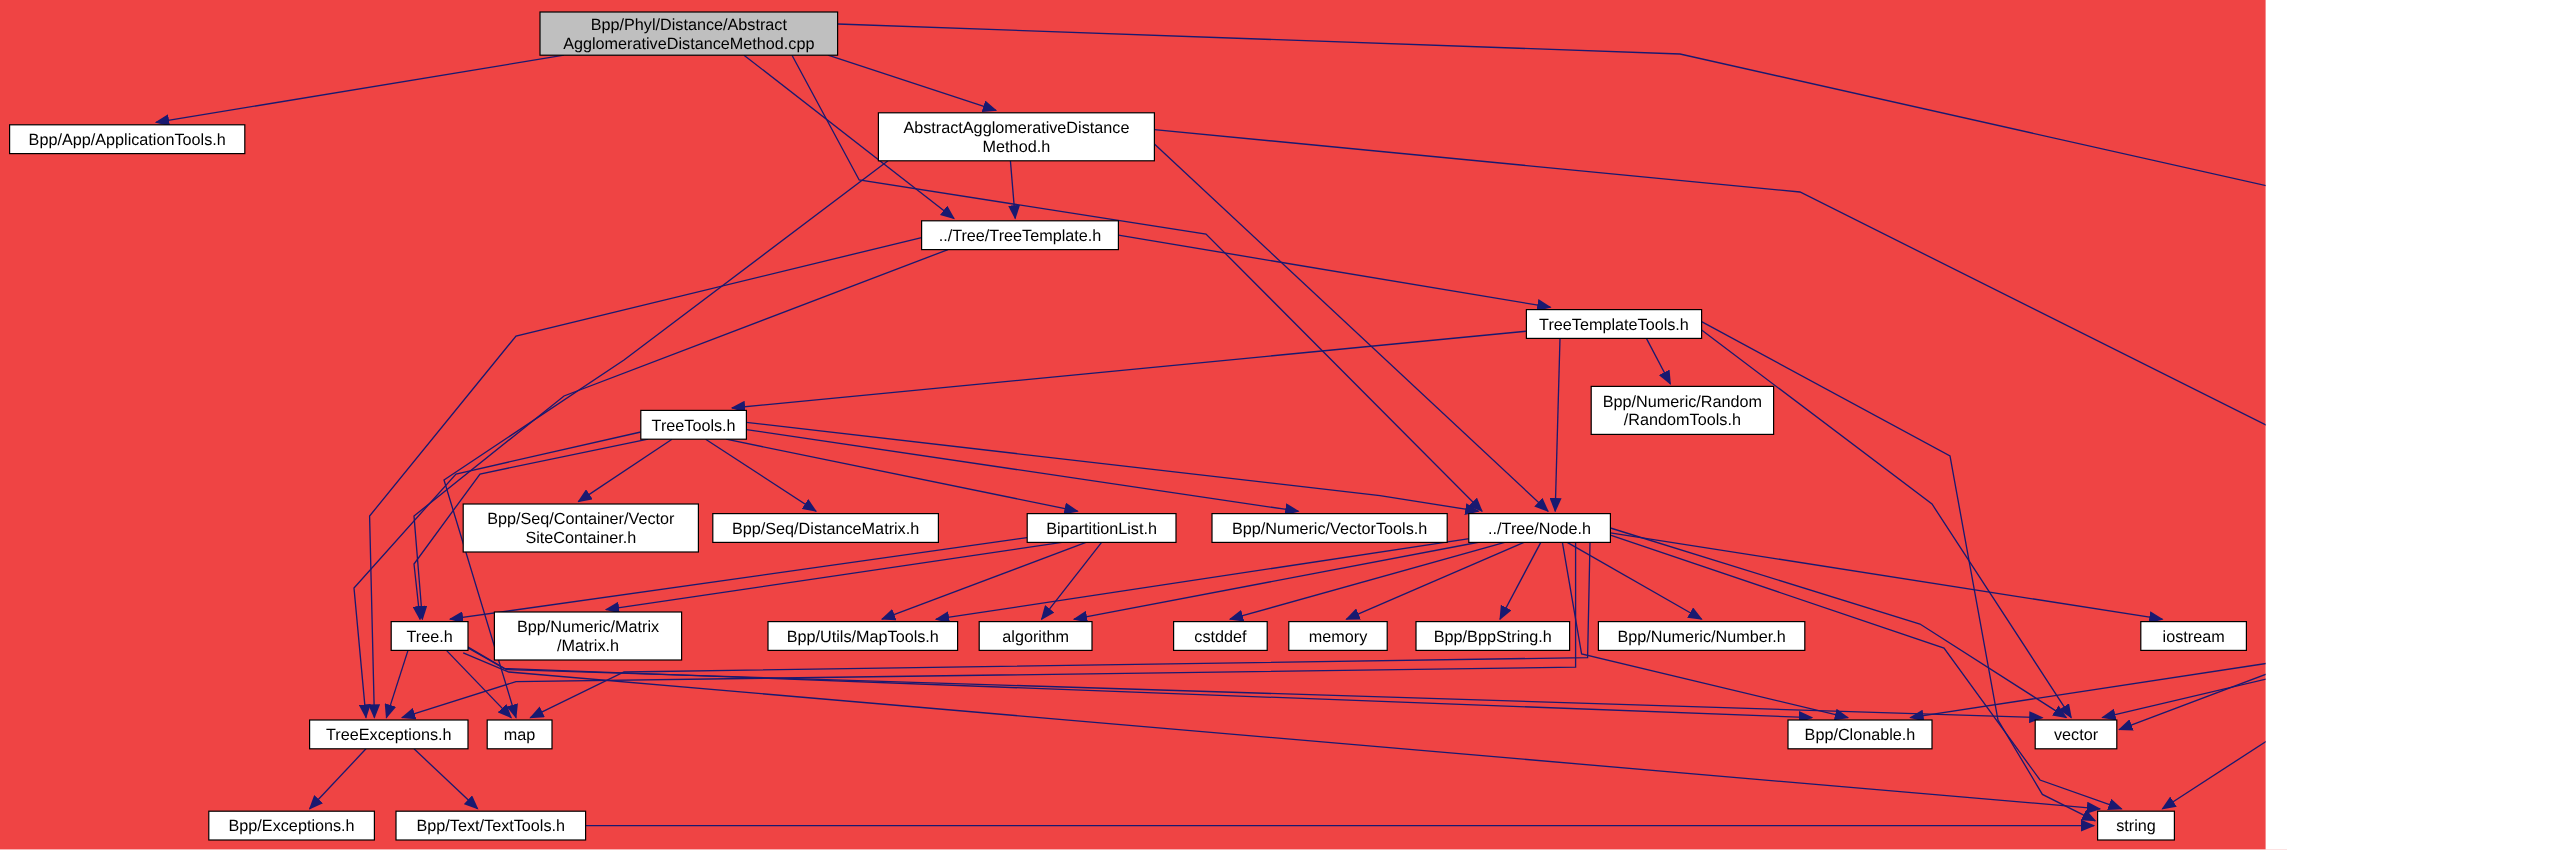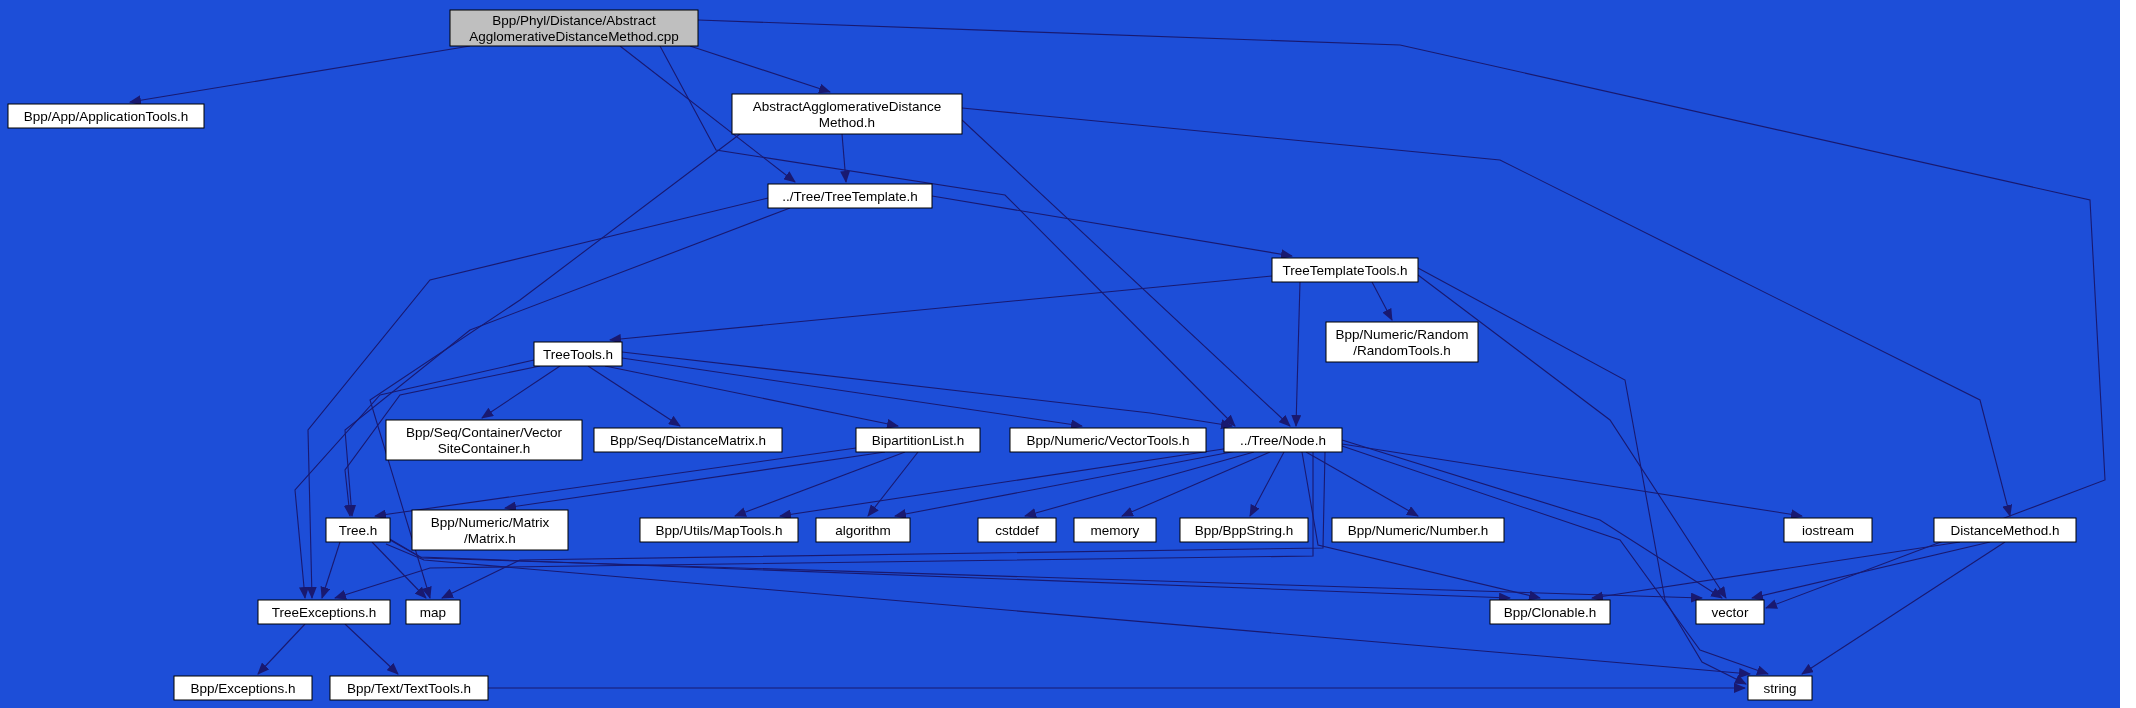--- a/index.html
+++ b/index.html
@@ -1,16 +1,16 @@
 <!DOCTYPE html>
 <html><head>
 <meta charset="utf-8">
 <style>
   html,body{margin:0;padding:0;background:#ffffff;}
-  #stage{position:relative;width:2120px;height:708px;background:#1d4ed8;overflow:hidden;}
+  #stage{position:relative;width:1888px;height:708px;background:#ef4444;overflow:hidden;}
   svg{display:block;}
   .node-label{font-family:"Liberation Sans","DejaVu Sans",sans-serif;font-size:13.5px;fill:#000000;}
   .node-rect{stroke-width:1px;}
   .edge-path{fill:none;stroke-width:1.1px;}
   g.graph-node{cursor:pointer;}
 </style>
 </head>
 <body>
 
 <div id="stage">

